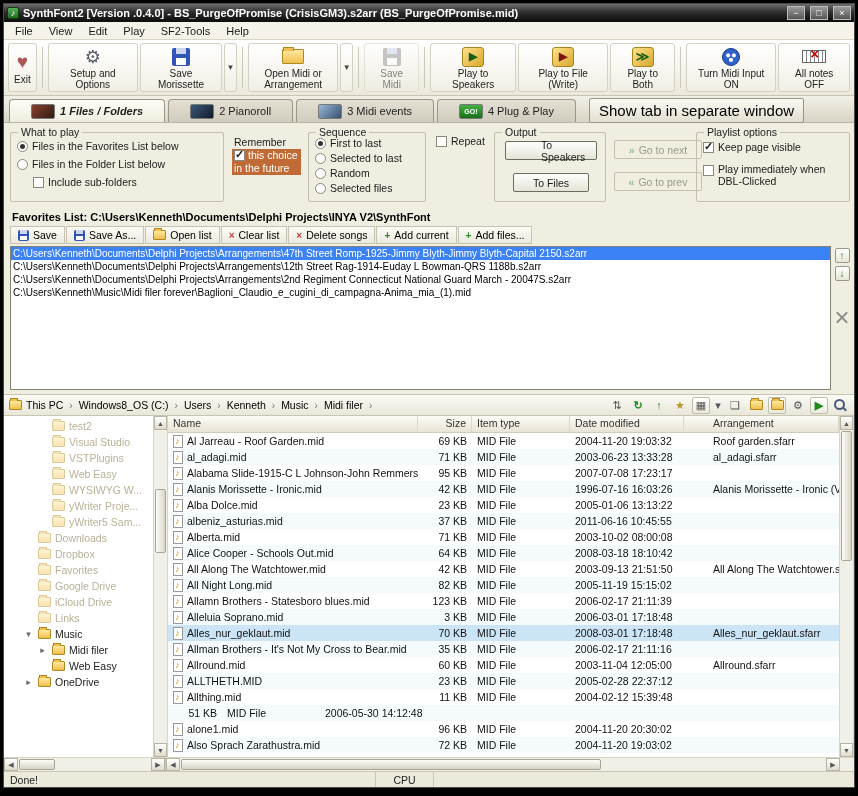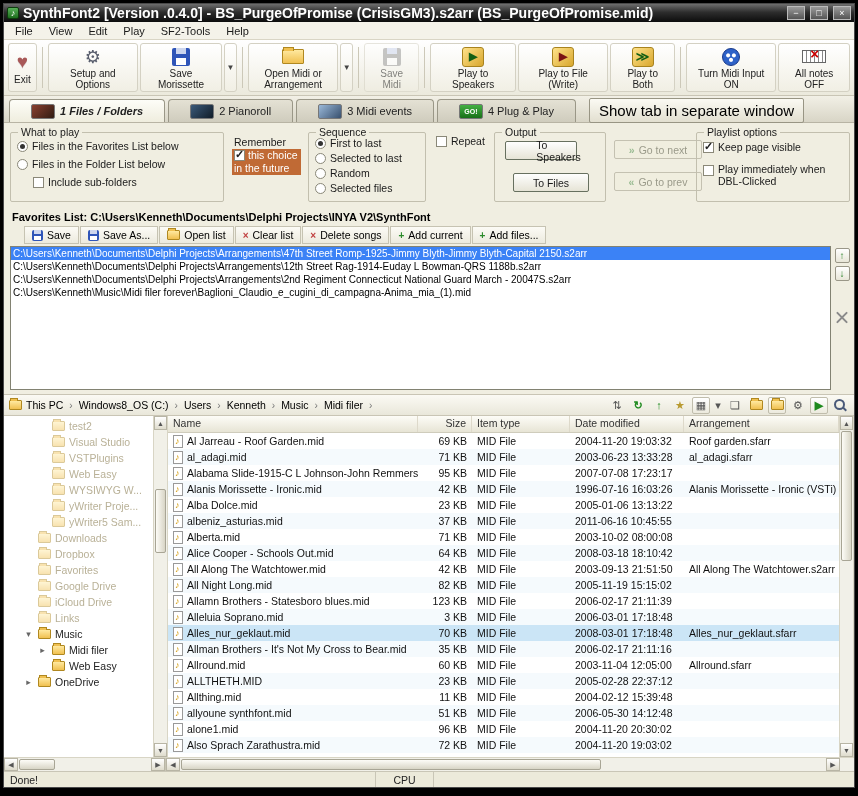--- a/index.html
+++ b/index.html
@@ -2,21 +2,21 @@
 <html><head>
 <meta charset="utf-8">
 <style>
   * { box-sizing: border-box; margin: 0; padding: 0; }
   html,body { width:858px; height:796px; background:#000; font-family:"Liberation Sans", sans-serif; overflow:hidden; }
   .window { position:absolute; left:3px; top:3px; width:852px; height:785px; background:#f0eee1; border:1px solid #4a4a4a; display:flex; flex-direction:column; }
 
   
   .titlebar { height:18px; flex:0 0 18px; background:linear-gradient(#6e6e6e,#2e2e2e 45%,#0c0c0c); color:#fff; display:flex; align-items:center; gap:4px; padding:0 3px; }
   .app-icon { width:12px; height:12px; background:linear-gradient(#58b058,#1e6e1e); border:1px solid #0c3c0c; border-radius:2px; color:#fff; font-size:9px; line-height:10px; text-align:center; }
-  .title-text { flex:1; font-size:14px; font-weight:bold; white-space:nowrap; overflow:hidden; }
+  .title-text { flex:1; font-size:11px; font-weight:bold; white-space:nowrap; overflow:hidden; }
   .win-btn { width:18px; height:14px; margin-left:1px; background:linear-gradient(#9a9a9a,#555); border:1px solid #bbb; color:#fff; font-size:9px; display:flex; align-items:center; justify-content:center; cursor:default; }
 
   
   .menubar { height:18px; flex:0 0 18px; background:#f4f2e9; border-bottom:1px solid #d9d5c5; display:flex; align-items:center; font-size:11px; color:#1a1a1a; padding-left:3px; }
   .menu-item { padding:2px 8px; }
 
   
   .toolbar { height:56px; flex:0 0 56px; background:linear-gradient(#ffffff,#ecead e0); background:linear-gradient(#ffffff,#ebe9dc); border-bottom:1px solid #c9c5b5; display:flex; align-items:stretch; gap:2px; padding:3px 4px; }
   .tb-btn { border:1px solid #d4d1c3; border-radius:3px; background:linear-gradient(#ffffff,#f1efe4); display:flex; flex-direction:column; align-items:center; justify-content:center; padding:1px 5px; text-align:center; }
   .tb-btn.disabled { opacity:.55; }
@@ -67,21 +67,21 @@
   .cb.on::after { content:'✓'; position:absolute; left:0px; top:-3px; font-size:11px; color:#222; font-weight:bold; }
   .remember { position:absolute; width:69px; line-height:13px; }
   .rem-top { padding-left:2px; }
   .rem-hot { background:#c06a35; color:#fff; display:flex; align-items:center; gap:3px; padding:0 2px; }
   .btn { border:1px solid #67705f; border-radius:2px; background:linear-gradient(#fefefe,#e6e4d6); font-size:10.5px; display:flex; align-items:center; justify-content:center; position:absolute; height:19px; }
   .btn.disabled { border-color:#c4c1b1; color:#9a9a8a; background:#f0eedf; }
   .go-ic { color:#5f9a5f; font-weight:bold; margin-right:4px; opacity:.6; }
 
   
   .fav-label { flex:0 0 17px; padding:2px 8px 0; font-size:11px; font-weight:bold; white-space:nowrap; overflow:hidden; }
-  .fav-toolbar { flex:0 0 18px; display:flex; gap:1px; padding:0 20px; }
+  .fav-toolbar { flex:0 0 18px; display:flex; gap:1px; padding:0 6px; }
   .fav-btn { display:flex; align-items:center; gap:4px; font-size:10.5px; padding:0 7px; border:1px solid #c6c3b2; background:linear-gradient(#fcfbf6,#ecead f); background:linear-gradient(#fcfbf6,#eceade); }
   .mini { font-size:10px; font-weight:bold; }
   .mini.green { color:#2a8a2a; }
   .mini.red { color:#c04040; }
   .diskic.small { width:11px; height:11px; }
   .diskic.small::before { left:2px; width:7px; height:4px; }
   .diskic.small::after { left:2px; width:7px; height:4px; }
   .fav-wrap { flex:0 0 150px; display:flex; gap:3px; padding:2px 4px 4px 6px; }
   .fav-list { flex:1; background:#fff; border:1px solid #828272; overflow:hidden; }
   .fav-item { font-size:10px; line-height:13px; white-space:nowrap; padding:0 2px; color:#000; }
@@ -118,21 +118,21 @@
   .vscroll { flex:0 0 13px; background:#f1f0e8; border-left:1px solid #d8d5c5; border-right:1px solid #d8d5c5; display:flex; flex-direction:column; align-items:center; font-size:7px; color:#555; }
   .sb-btn { width:13px; height:14px; background:linear-gradient(#fff,#dfdccd); border:1px solid #b8b5a5; display:flex; align-items:center; justify-content:center; }
   .sb-thumb { width:11px; background:linear-gradient(90deg,#fdfcf7,#d8d5c6); border:1px solid #a8a595; border-radius:2px; margin:1px 0; }
   .list-pane { flex:1; display:flex; flex-direction:column; min-width:0; background:#fff; }
   .list-header { flex:0 0 17px; display:flex; background:linear-gradient(#fdfcf7,#e7e4d5); border-bottom:1px solid #cfccbc; font-size:10.5px; color:#333; }
   .hcol { border-right:1px solid #ddd9ca; padding:1px 5px; white-space:nowrap; overflow:hidden; }
   .c-name { width:250px; flex:0 0 250px; }
   .c-size { width:54px; flex:0 0 54px; text-align:right; }
   .c-type { width:98px; flex:0 0 98px; }
   .c-date { width:114px; flex:0 0 114px; }
-  .c-arr  { flex:1; min-width:0; }
+  .c-arr  { flex:1; min-width:0;margin-left:24px; }
   .list-body { flex:1; overflow:hidden; }
   .frow { display:flex; height:16px; align-items:center; font-size:10.5px; color:#111; }
   .frow:nth-child(even) { background:#f5fafd; }
   .frow.sel { background:#cbe5f6; }
   .frow .cell { padding:0 5px; white-space:nowrap; overflow:hidden; }
   .frow .c-name { display:flex; align-items:center; gap:4px; }
   .midfile { position:relative; flex:0 0 10px; width:10px; height:13px; background:#fff; border:1px solid #999; }
   .midfile::after { content:'♪'; position:absolute; left:1px; top:0; font-size:9px; color:#d4a017; }
 
   
@@ -309,21 +309,21 @@
       </div>
     </div>
 
     <div class="ctl-row" style="left:432px; top:12px;">
       <span class="cb"></span>
       <span>Repeat</span>
     </div>
 
     <div class="groupbox" style="left:490px; top:9px; width:112px; height:70px;">
       <span class="gb-title">Output</span>
-      <div class="btn" style="left:10px; top:8px; width:72px;padding-left:35px;">To Speakers</div>
+      <div class="btn" style="left:10px; top:8px; width:92px;padding-left:35px;">To Speakers</div>
       <div class="btn" style="left:18px; top:40px; width:76px;">To Files</div>
     </div>
 
     <div class="btn disabled" style="left:610px; top:17px; width:88px;">
       <span class="go-ic">»</span>
       <span>Go to next</span>
     </div>
     <div class="btn disabled" style="left:610px; top:49px; width:88px;">
       <span class="go-ic">«</span>
       <span>Go to prev</span>
@@ -751,24 +751,20 @@
               <span class="midfile"></span>
               <span>Allthing.mid</span>
             </span>
             <span class="cell c-size">11 KB</span>
             <span class="cell c-type">MID File</span>
             <span class="cell c-date">2004-02-12 15:39:48</span>
             <span class="cell c-arr"></span>
           </div>
 
           <div class="frow">
-            <span class="cell c-name">
-              <span class="midfile"></span>
-              <span>allyoune synthfont.mid</span>
-            </span>
             <span class="cell c-size">51 KB</span>
             <span class="cell c-type">MID File</span>
             <span class="cell c-date">2006-05-30 14:12:48</span>
             <span class="cell c-arr"></span>
           </div>
 
           <div class="frow">
             <span class="cell c-name">
               <span class="midfile"></span>
               <span>alone1.mid</span>

